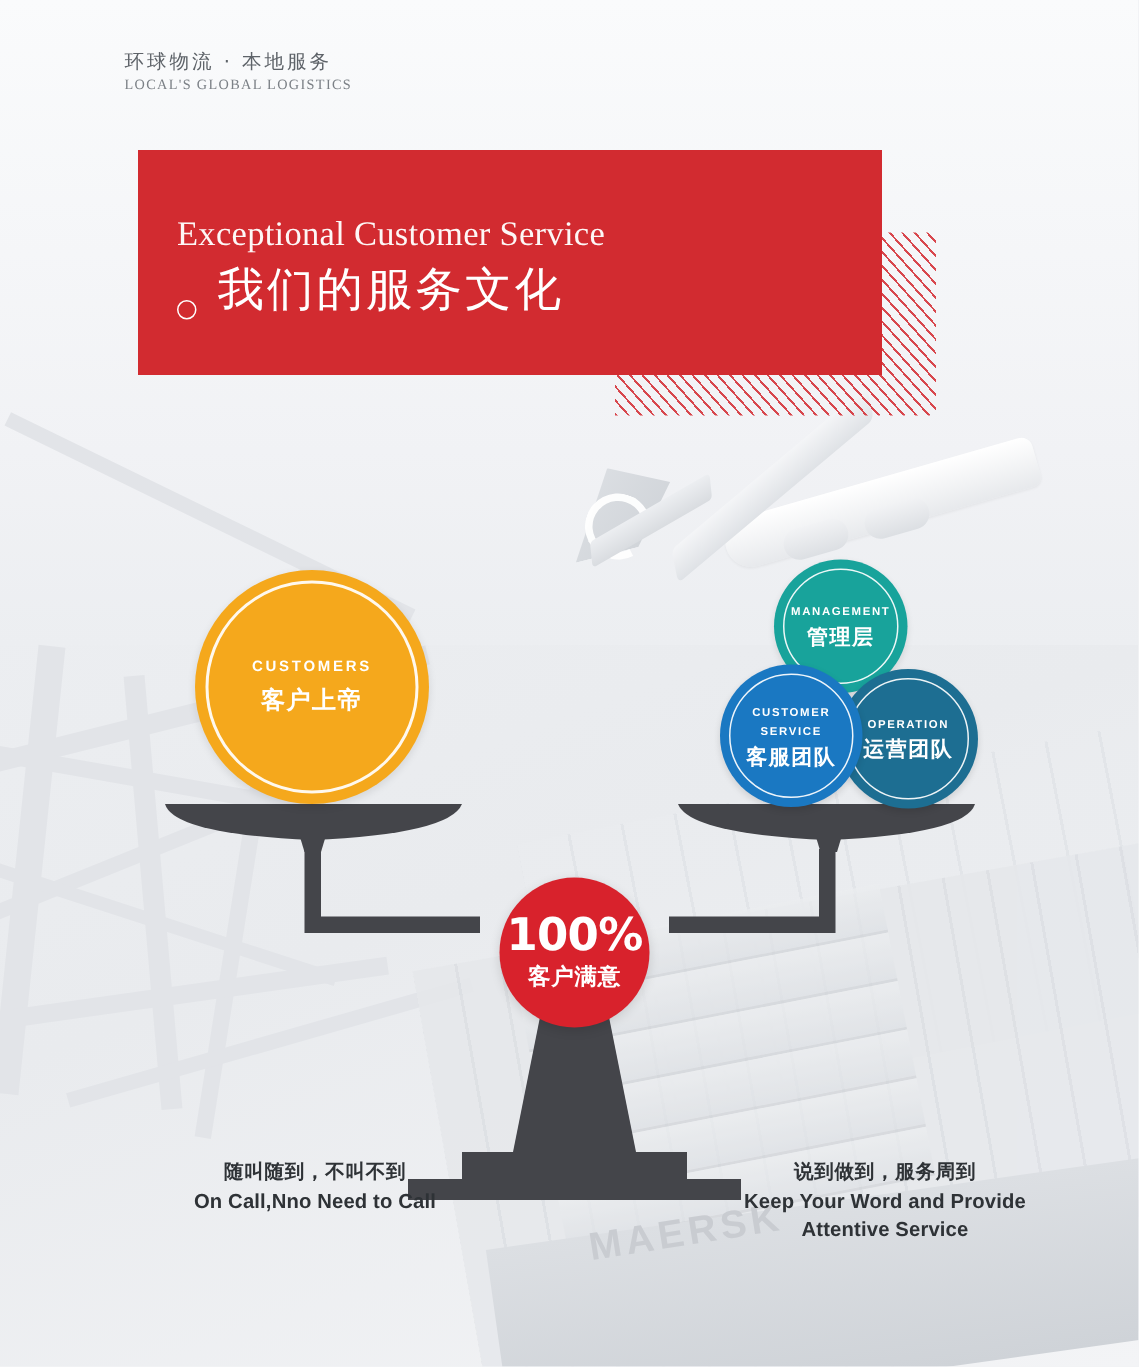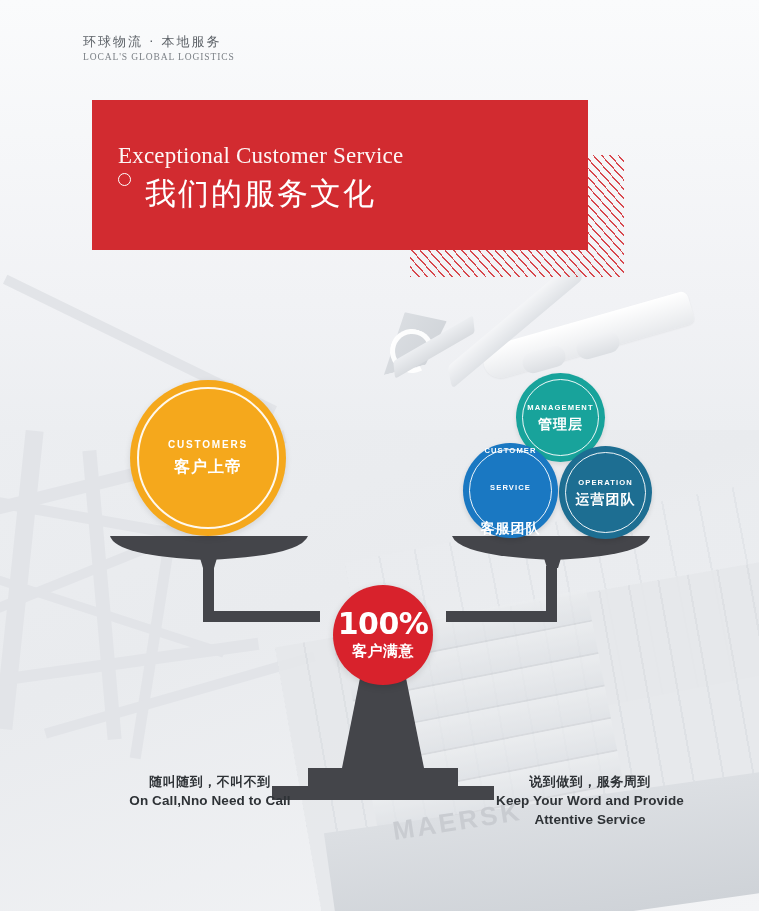--- a/index.html
+++ b/index.html
@@ -125,21 +125,21 @@
   .banner{
     position:absolute;left:92px;top:100px;width:496px;height:150px;
     background:#d22b30;
   }
   .banner .en-title{
     position:absolute;left:26px;top:43px;
     font-family:"Liberation Serif","DejaVu Serif",serif;
     font-size:23px;color:#fdf7f6;letter-spacing:.2px;white-space:nowrap;
   }
   .banner .bullet-row{
-    position:absolute;left:26px;top:73px;display:flex;align-items:flex-start;gap:14px;
+    position:absolute;left:26px;top:73px;display:flex;align-items:flex-end;gap:14px;
   }
   .bullet-ring{
     width:13px;height:13px;border:1.6px solid #ffffff;border-radius:50%;
     box-sizing:border-box;flex:0 0 auto;
   }
   .banner .cn-title{
     font-family:"DejaVu Sans",sans-serif;
     font-size:31px;color:#ffffff;letter-spacing:2px;line-height:40px;white-space:nowrap;
   }
 
@@ -170,22 +170,22 @@
 
   #c-management{
     left:516px;top:373px;width:89px;height:89px;background:#18a39b;
     box-shadow:0 2px 5px rgba(0,0,0,.10);
   }
   #c-management .ring{inset:6px;border-width:1.6px;}
   #c-management .en{font-size:7.6px;letter-spacing:1.1px;}
   #c-management .cn{font-size:14px;margin-top:2px;}
 
   #c-cs{
-    left:463px;top:443px;width:95px;height:95px;background:#1a78c2;
-    box-shadow:0 2px 5px rgba(0,0,0,.12);z-index:3;gap:24px;
+    left:480px;top:443px;width:95px;height:95px;background:#1a78c2;
+    box-shadow:0 2px 5px rgba(0,0,0,.12);z-index:3;
   }
   #c-cs .ring{inset:6px;border-width:1.6px;}
   #c-cs .en{font-size:7.6px;letter-spacing:1.1px;}
   #c-cs .cn{font-size:14px;margin-top:2px;text-align:right;}
 
   #c-op{
     left:559px;top:446px;width:93px;height:93px;background:#1d6e92;
     box-shadow:0 2px 5px rgba(0,0,0,.12);z-index:2;
   }
   #c-op .ring{inset:6px;border-width:1.6px;}

